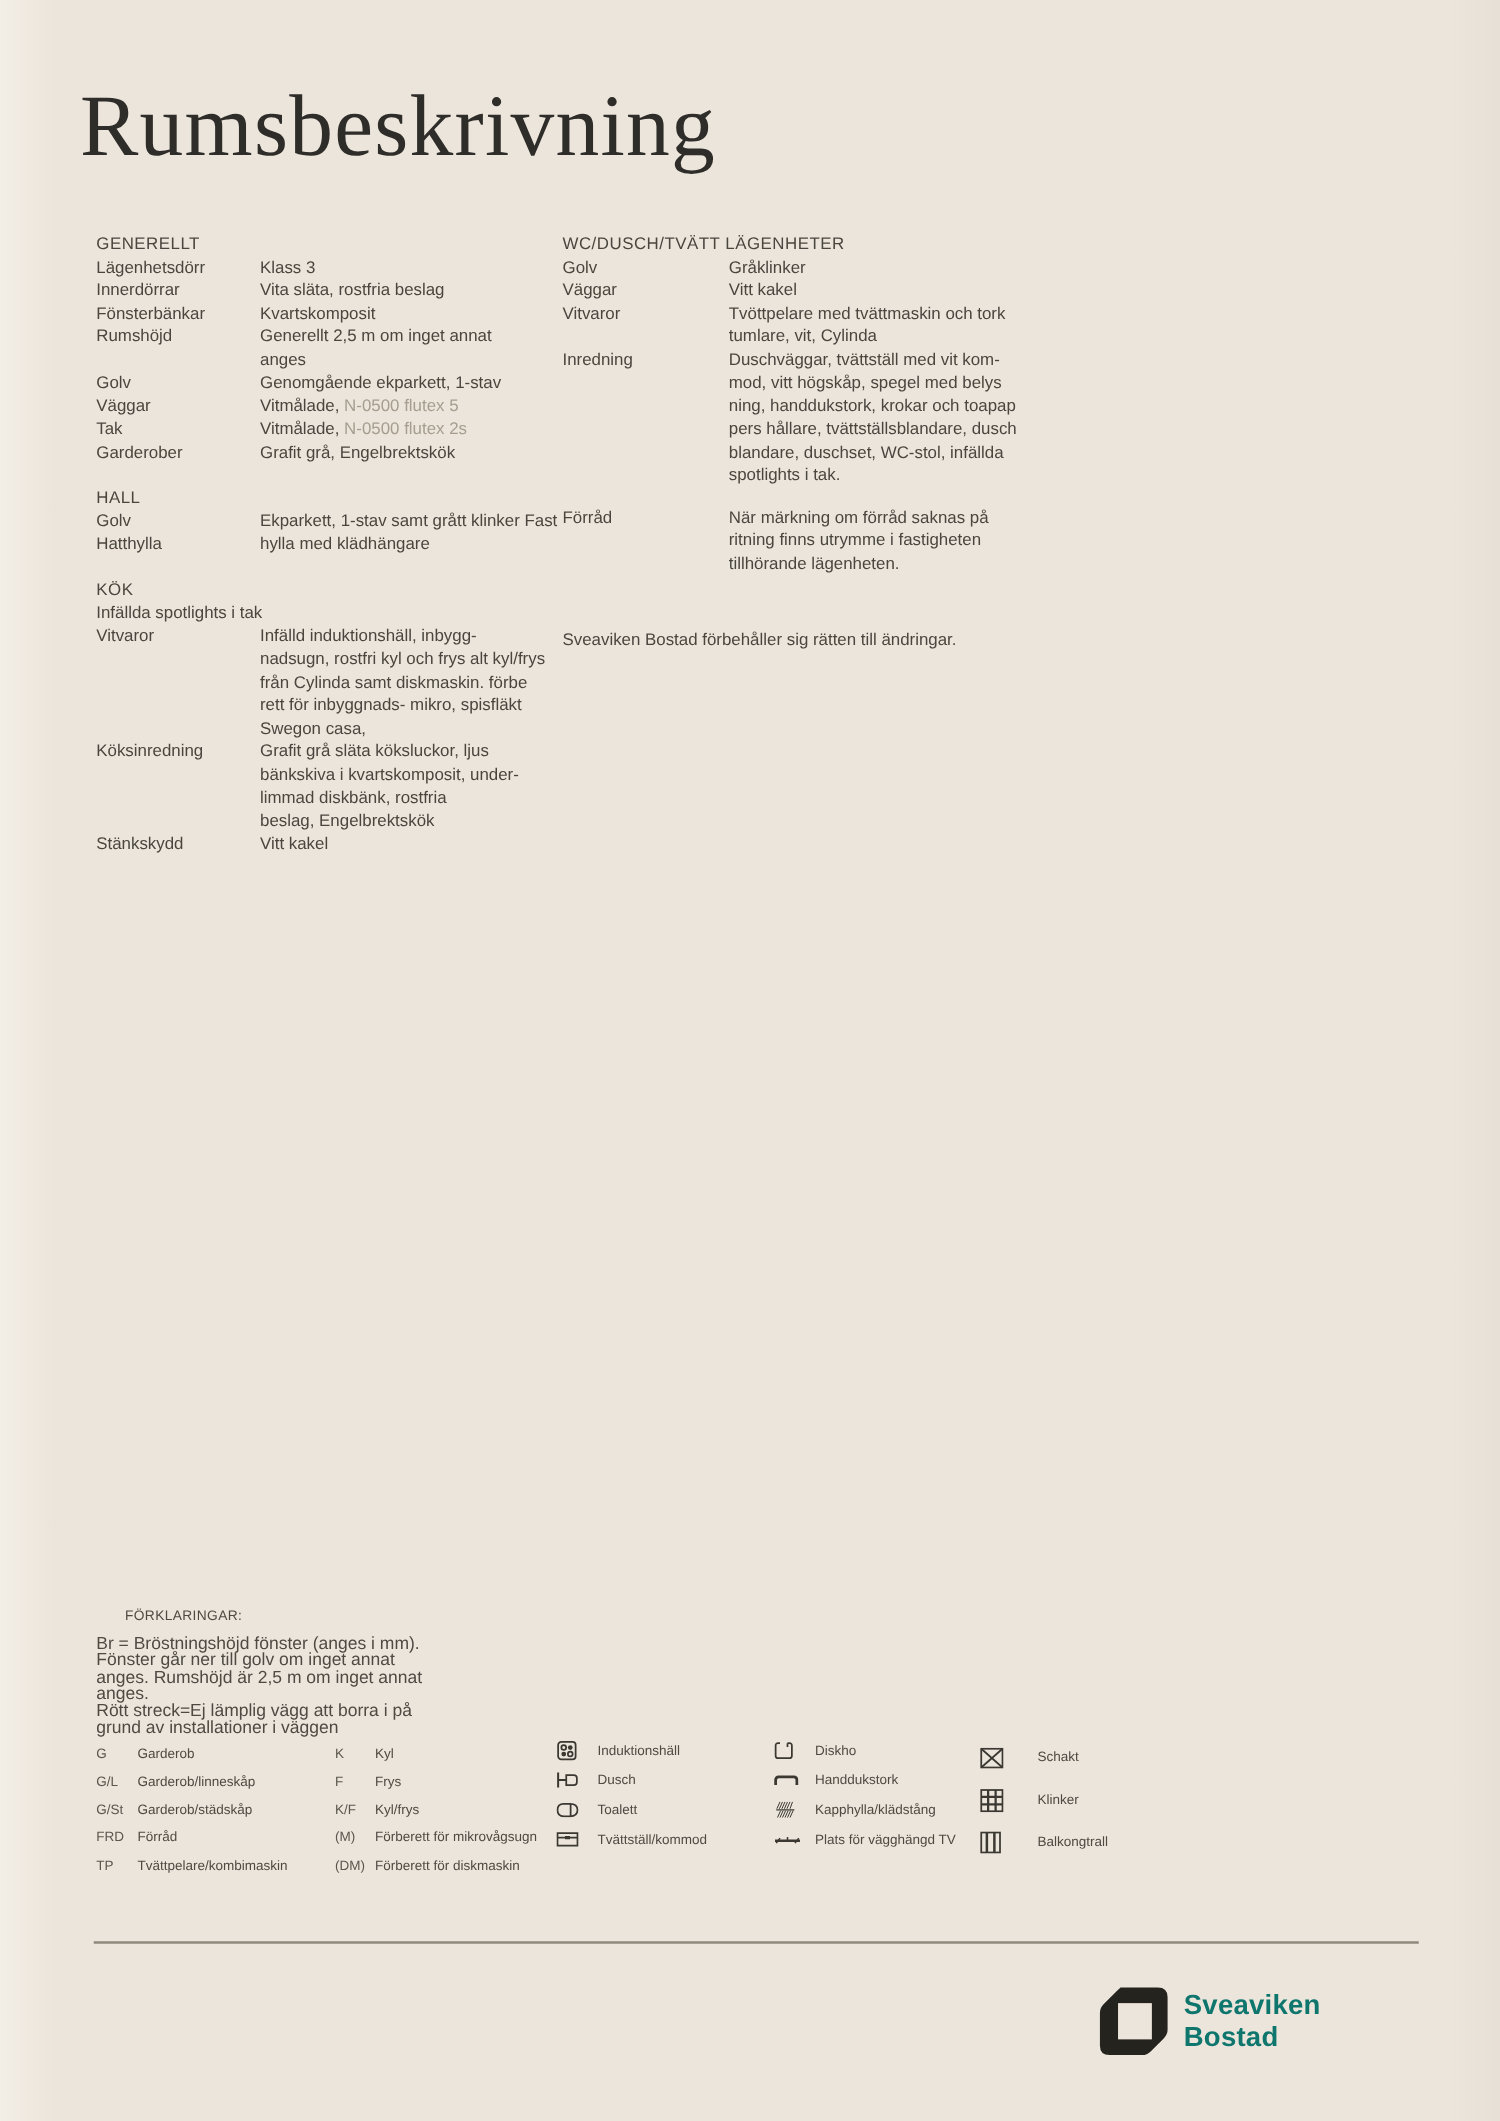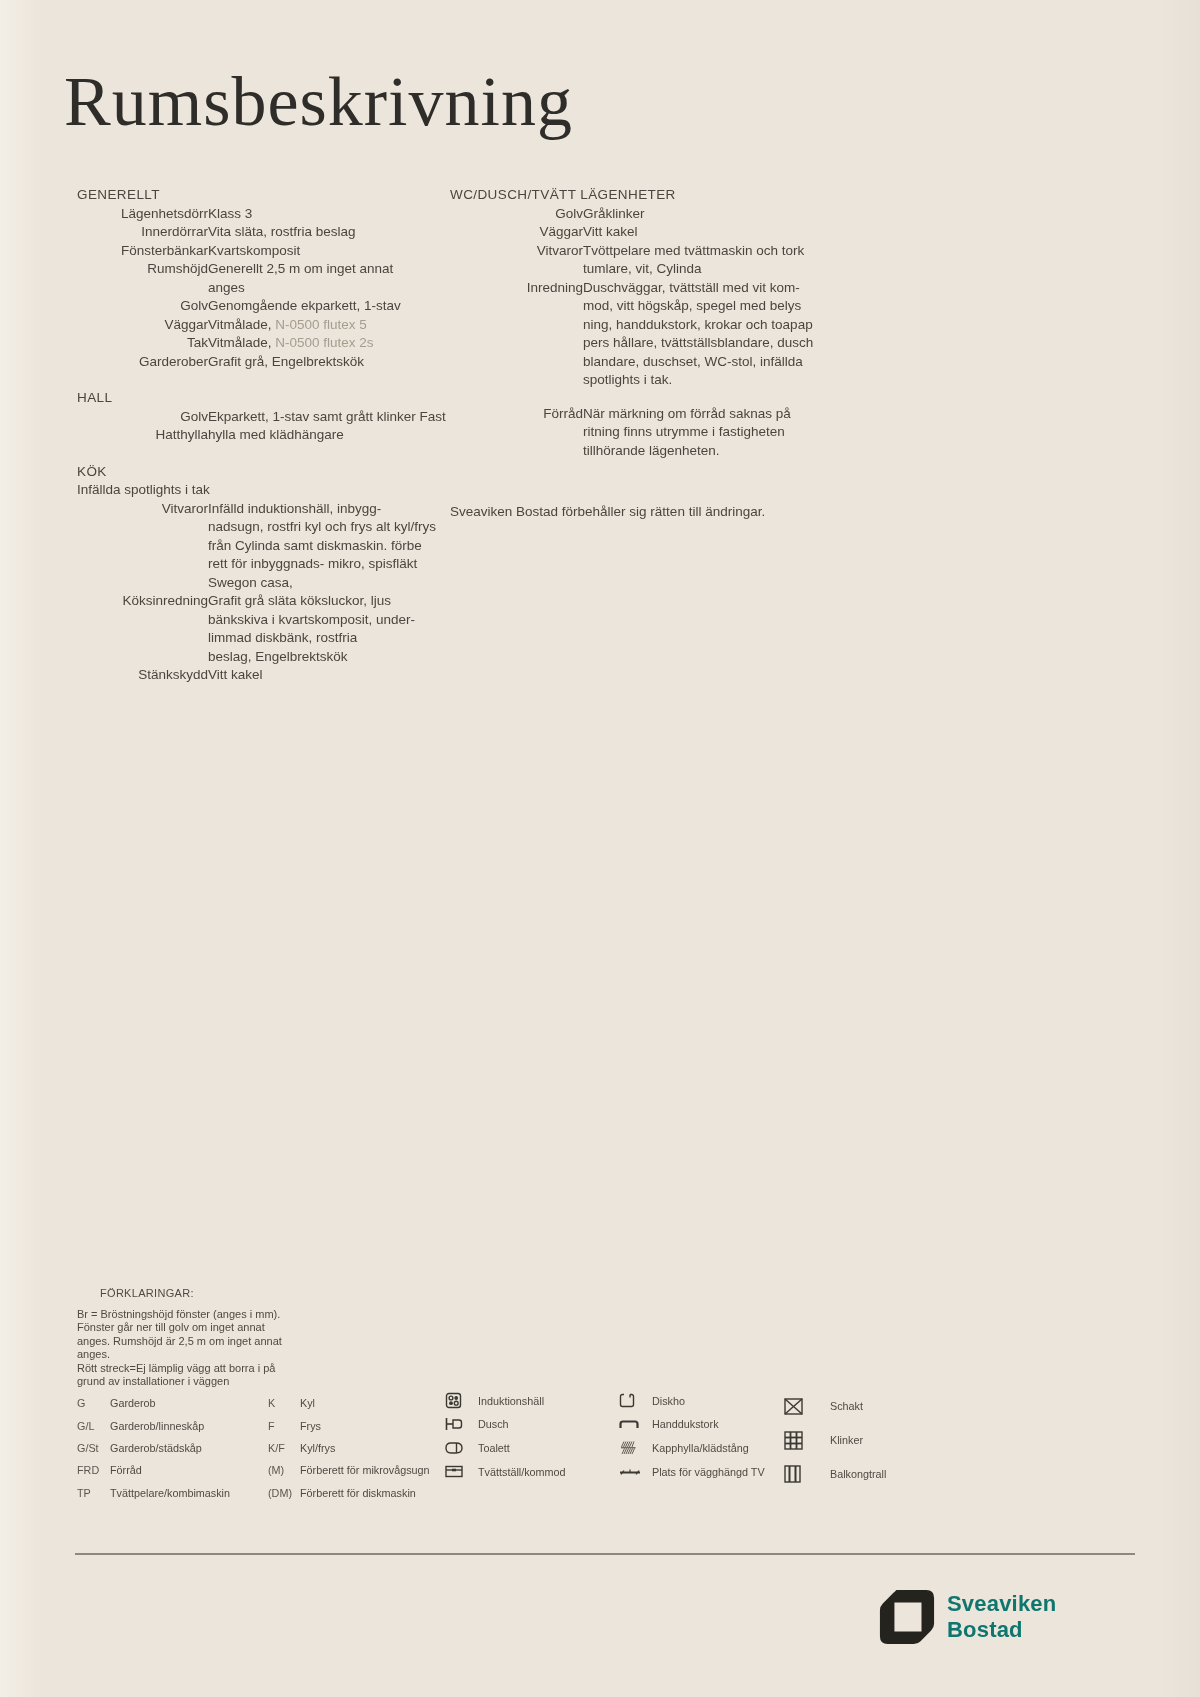--- a/index.html
+++ b/index.html
@@ -14,30 +14,30 @@
     position:absolute;left:64px;top:62px;margin:0;
     font-family:"Liberation Serif",serif;font-weight:400;
     font-size:70px;letter-spacing:1px;color:#2f2d29;
   }
   .spec-col{position:absolute;font-size:13.5px;line-height:18.5px;}
   .col-left{left:77px;top:186px;width:365px;}
   .col-right{left:450px;top:186px;width:430px;}
   .spec-section{margin-bottom:18px;}
   .sec-heading{letter-spacing:.4px;}
   .spec-row{display:flex;align-items:flex-start;}
-  .spec-label{flex:0 0 131px;white-space:nowrap;overflow:visible;text-align:right;}
+  .spec-label{flex:0 0 131px;white-space:nowrap;overflow:visible;}
   .col-right .spec-label{flex:0 0 133px;}
   .spec-value{flex:1 1 auto;}
   .spec-value div{white-space:nowrap;}
   .muted{color:#a69d8f;}
   .gap-before{margin-top:15px;}
   .right-note{position:absolute;left:450px;top:504px;font-size:13.5px;white-space:nowrap;}
   
   .legend-heading{position:absolute;left:77px;top:1287px;font-size:11px;color:#4e4a43;letter-spacing:.3px;padding-left:23px;}
-  .legend-note{position:absolute;left:77px;top:1308px;font-size:11px;line-height:13.4px;color:#4e4a43;}
+  .legend-note{position:absolute;left:77px;top:1308px;font-size:14px;line-height:13.4px;color:#4e4a43;}
   .legend-col{position:absolute;font-size:10.8px;color:#4e4a43;}
   .legend-row{display:flex;align-items:center;}
   .abbr-col .legend-row{height:22.4px;}
   .abbr-col .legend-abbr{flex:0 0 33px;color:#5a564f;}
   .icon-col .legend-row{height:23.6px;align-items:center;}
   .icon-col.tall .legend-row{height:34px;}
   .legend-icon{flex:0 0 33px;display:flex;align-items:center;}
   .icon-col.tall .legend-icon{flex:0 0 46px;}
   .legend-icon svg{display:block;}
   #legend-col-1{left:77px;top:1392px;width:190px;}

